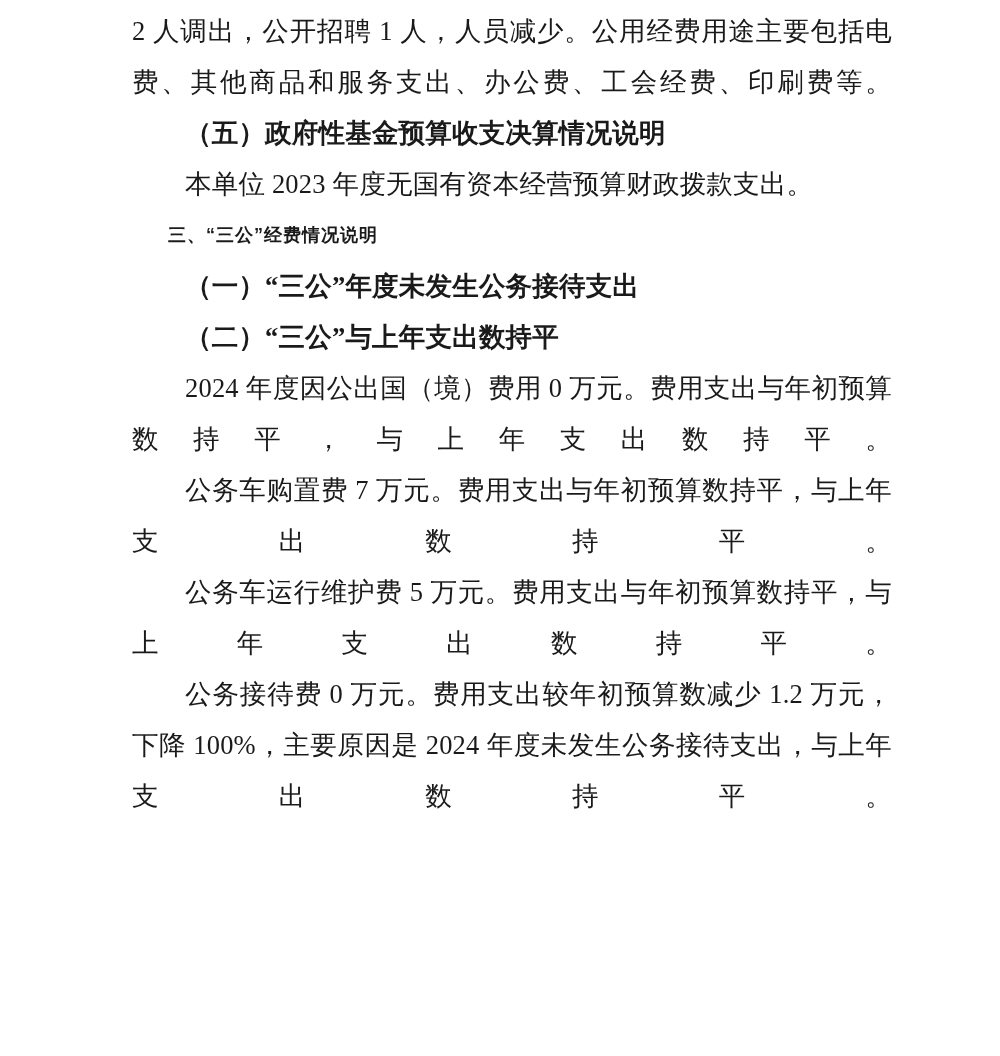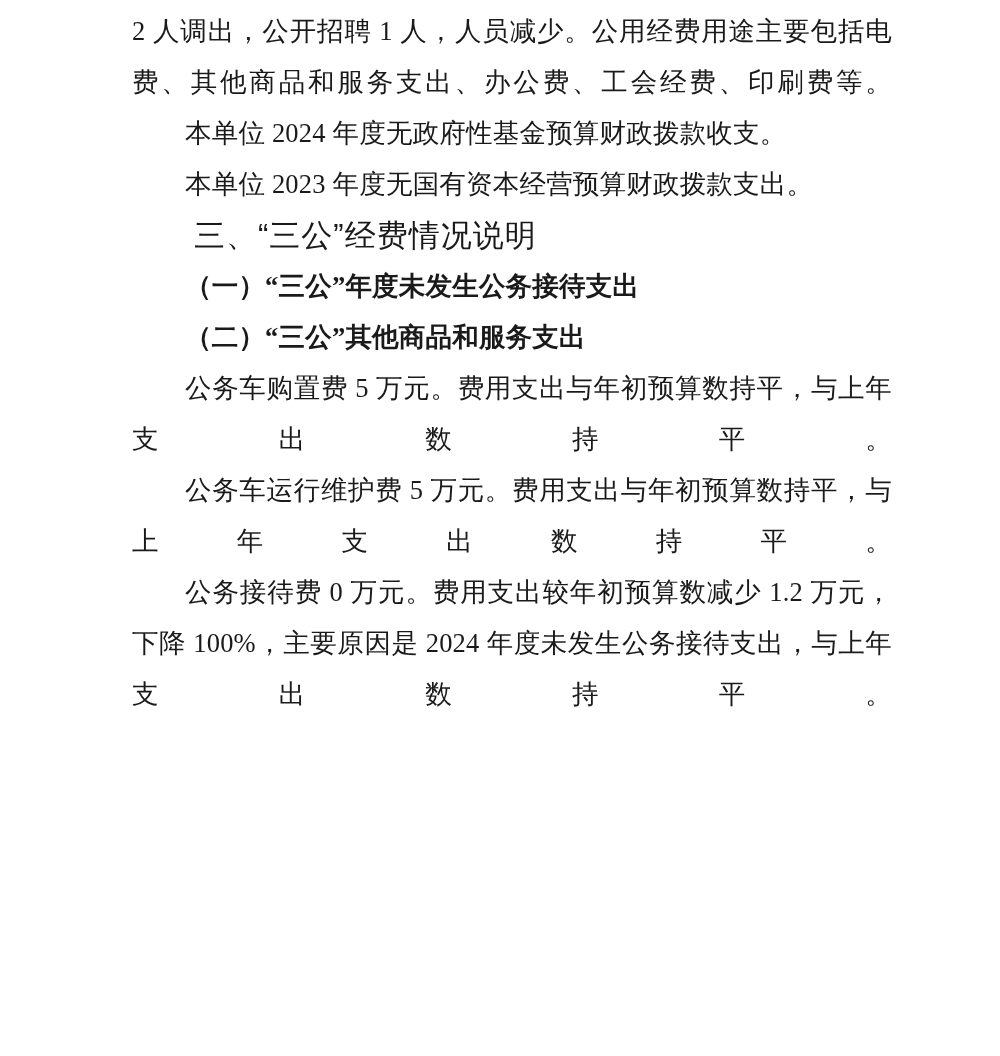--- a/index.html
+++ b/index.html
@@ -33,56 +33,57 @@
     padding: 0;
   }
   .para {
     text-indent: 2em;
   }
   .para-flush {
     text-indent: 0;
   }
   .heading-1 {
     text-indent: 2em;
-    font-weight: normal;
+    font-weight: bold;
     font-family: "Liberation Sans", "DejaVu Sans", sans-serif;
     letter-spacing: 1px;
-    font-size: 31px;
+    font-size: 18px;
   }
   .heading-2 {
     text-indent: 2em;
     font-weight: bold;
   }
   .justify-stretch {
     text-align: justify;
     text-align-last: justify;
   }
 </style>
 </head>
 <body>
 
 <div class="page">
   <div class="doc-body">
 
     <p class="para-flush justify-stretch">2 人调出，公开招聘 1 人，人员减少。公用经费用途主要包括电费、其他商品和服务支出、办公费、工会经费、印刷费等。</p>
 
+    <p class="heading-2">（五）政府性基金预算收支决算情况说明</p>
 
-    <p class="para">本单位 2024 年度无政府性基金预算财政拨款收支。</p>
 
 
     <p class="para">本单位 2023 年度无国有资本经营预算财政拨款支出。</p>
 
     <p class="heading-1">三、“三公”经费情况说明</p>
 
     <p class="heading-2">（一）“三公”年度未发生公务接待支出</p>
 
 
-    <p class="heading-2">（二）“三公”其他商品和服务支出</p>
+    <p class="heading-2">（二）“三公”与上年支出数持平</p>
 
+    <p class="para justify-stretch">2024 年度因公出国（境）费用 0 万元。费用支出与年初预算数持平，与上年支出数持平。</p>
 
-    <p class="para justify-stretch">公务车购置费 5 万元。费用支出与年初预算数持平，与上年支出数持平。</p>
+    <p class="para justify-stretch">公务车购置费 7 万元。费用支出与年初预算数持平，与上年支出数持平。</p>
 
     <p class="para justify-stretch">公务车运行维护费 5 万元。费用支出与年初预算数持平，与上年支出数持平。</p>
 
     <p class="para justify-stretch">公务接待费 0 万元。费用支出较年初预算数减少 1.2 万元，下降 100%，主要原因是 2024 年度未发生公务接待支出，与上年支出数持平。</p>
 
   </div>
 </div>
 
 </body></html>

